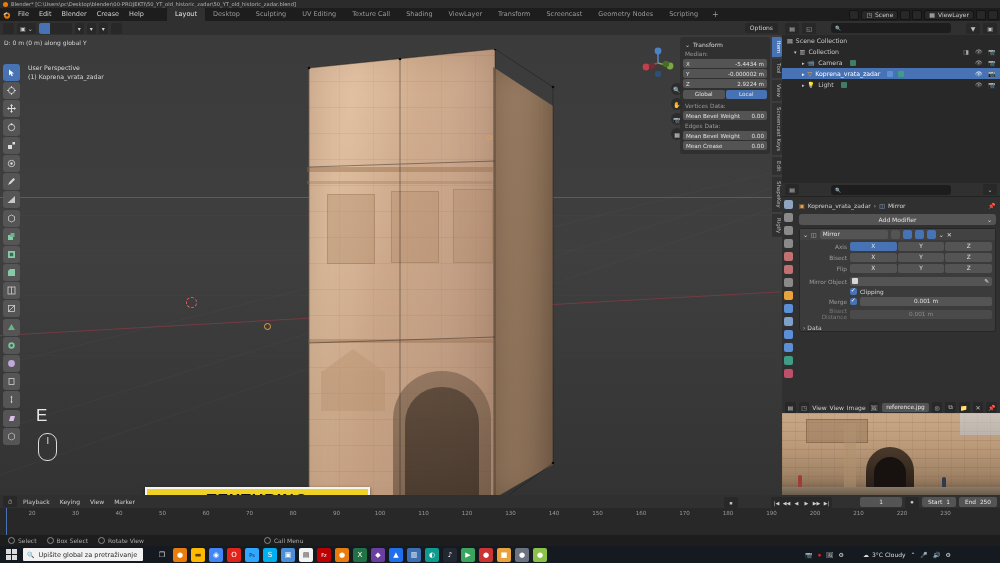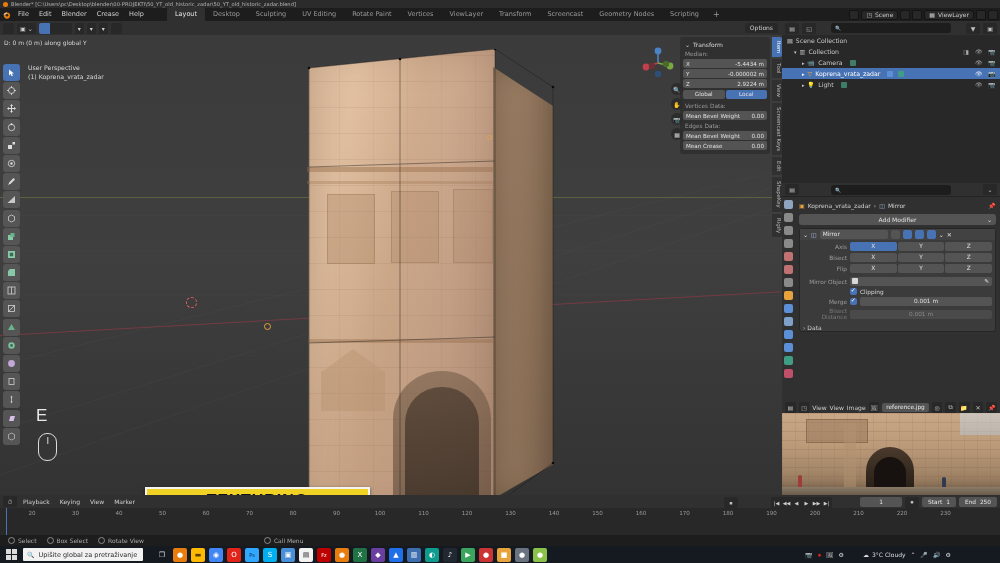--- a/index.html
+++ b/index.html
@@ -238,22 +238,22 @@
     <div class="menu-item">Edit</div>
     <div class="menu-item">Blender</div>
     <div class="menu-item">Crease</div>
     <div class="menu-item">Help</div>
   </div>
   <div id="tabs">
     <div class="wstab active">Layout</div>
     <div class="wstab">Desktop</div>
     <div class="wstab">Sculpting</div>
     <div class="wstab">UV Editing</div>
-    <div class="wstab">Rotate Paint</div>
-    <div class="wstab">Vertices</div>
+    <div class="wstab">Texture Call</div>
+    <div class="wstab">Shading</div>
     <div class="wstab">ViewLayer</div>
     <div class="wstab">Transform</div>
     <div class="wstab">Screencast</div>
     <div class="wstab">Geometry Nodes</div>
     <div class="wstab">Scripting</div>
     <div class="wstab-plus">+</div>
   </div>
   <div id="topbar-right">
     <div class="tb-btn"></div>
     <div class="tb-field">

